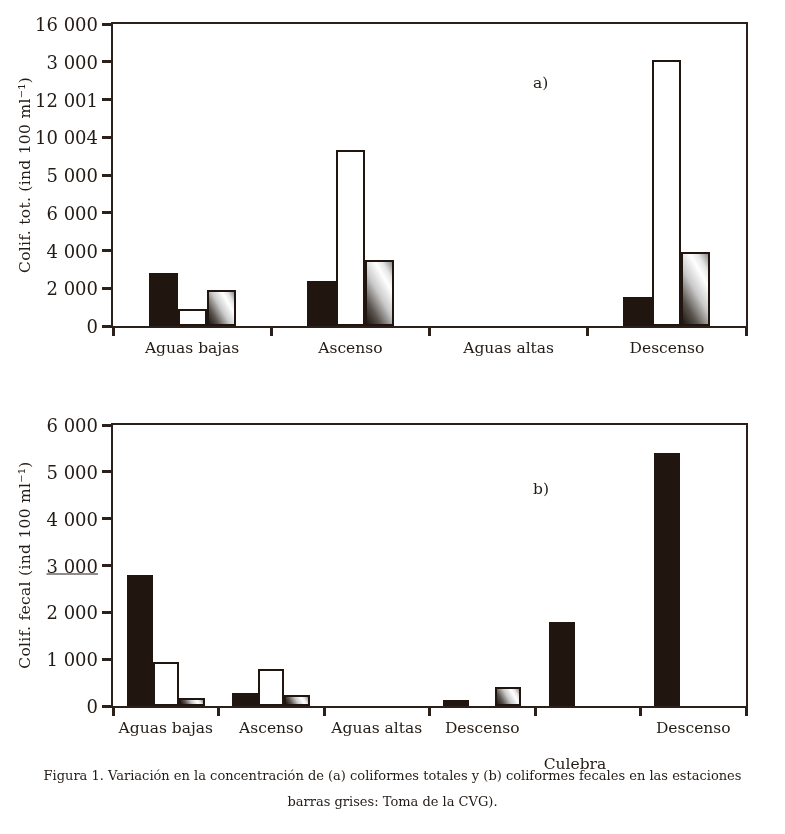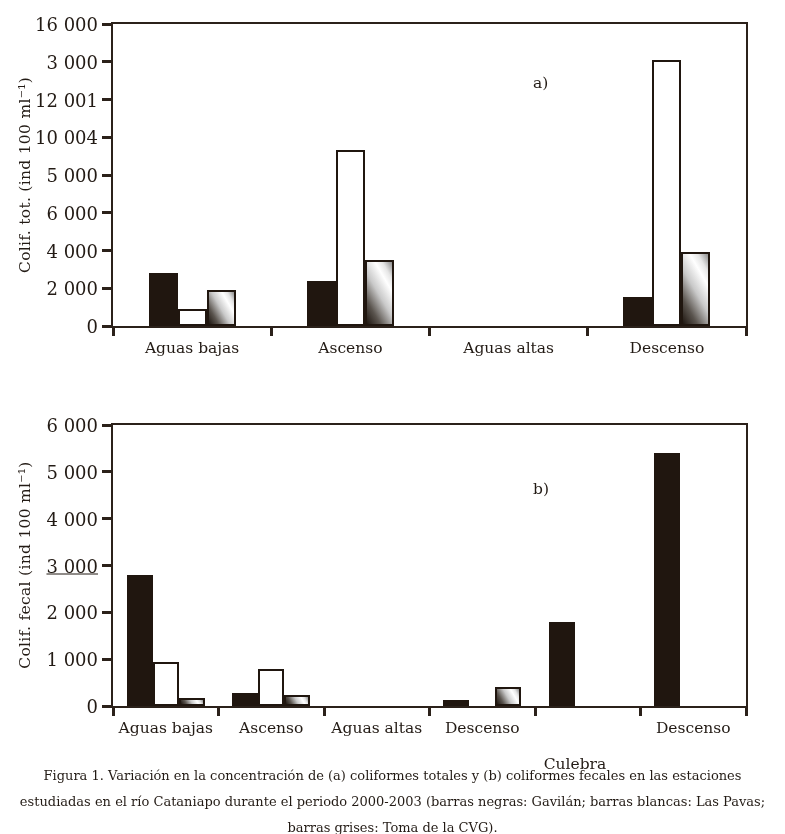--- a/index.html
+++ b/index.html
@@ -127,17 +127,16 @@
       <div class="bar bar-black" style="left: 541px; width: 26px; height: 253px;"></div>
       <div class="bar bar-white" style="left: 40px; width: 26px; height: 44px;"></div>
       <div class="bar bar-white" style="left: 145px; width: 26px; height: 37px;"></div>
       <div class="bar bar-gray" style="left: 66px; width: 26px; height: 8px;"></div>
       <div class="bar bar-gray" style="left: 171px; width: 26px; height: 11px;"></div>
       <div class="bar bar-gray" style="left: 382px; width: 26px; height: 19px;"></div>
     </div>
 
   <div class="caption">
     <span class="caption-line">Figura 1. Variación en la concentración de (a) coliformes totales y (b) coliformes fecales en las estaciones</span>
-    <span class="caption-line">estudiadas en el río Cataniapo durante el periodo 2000-2003 (barras negras: Gavilán; barras blancas: Las Pavas;</span>
     <span class="caption-line">barras grises: Toma de la CVG).</span>
   </div>
 
 </div>
 
 </body></html>

